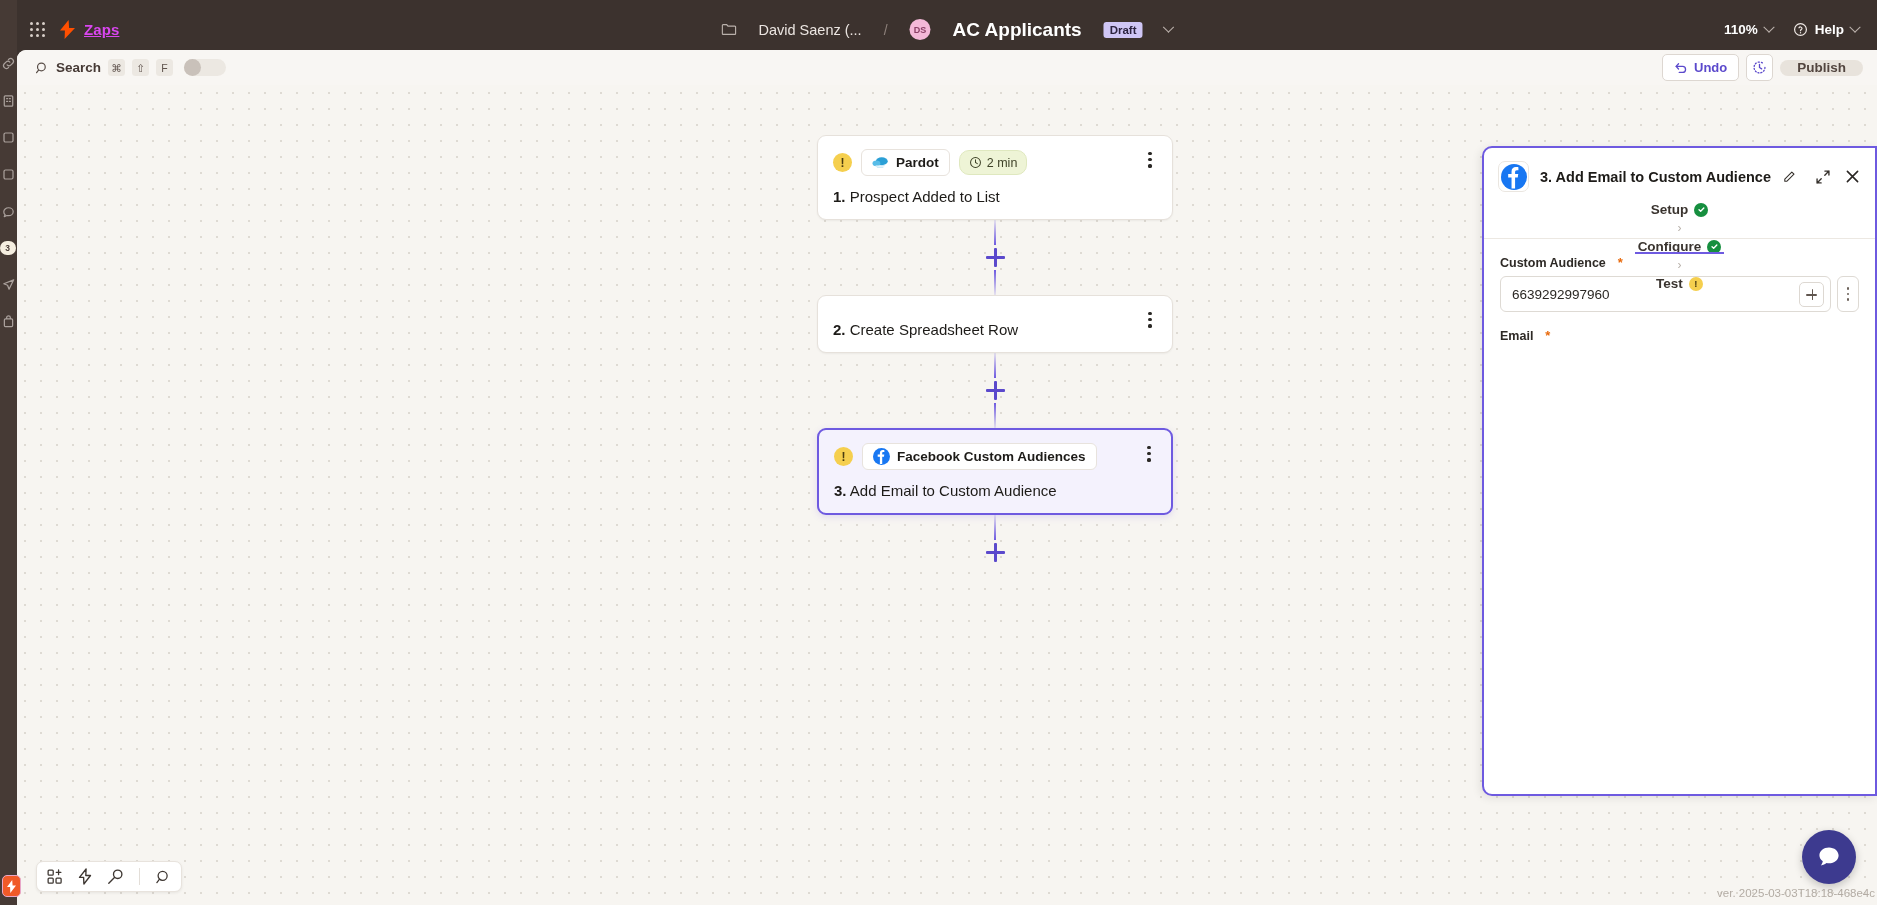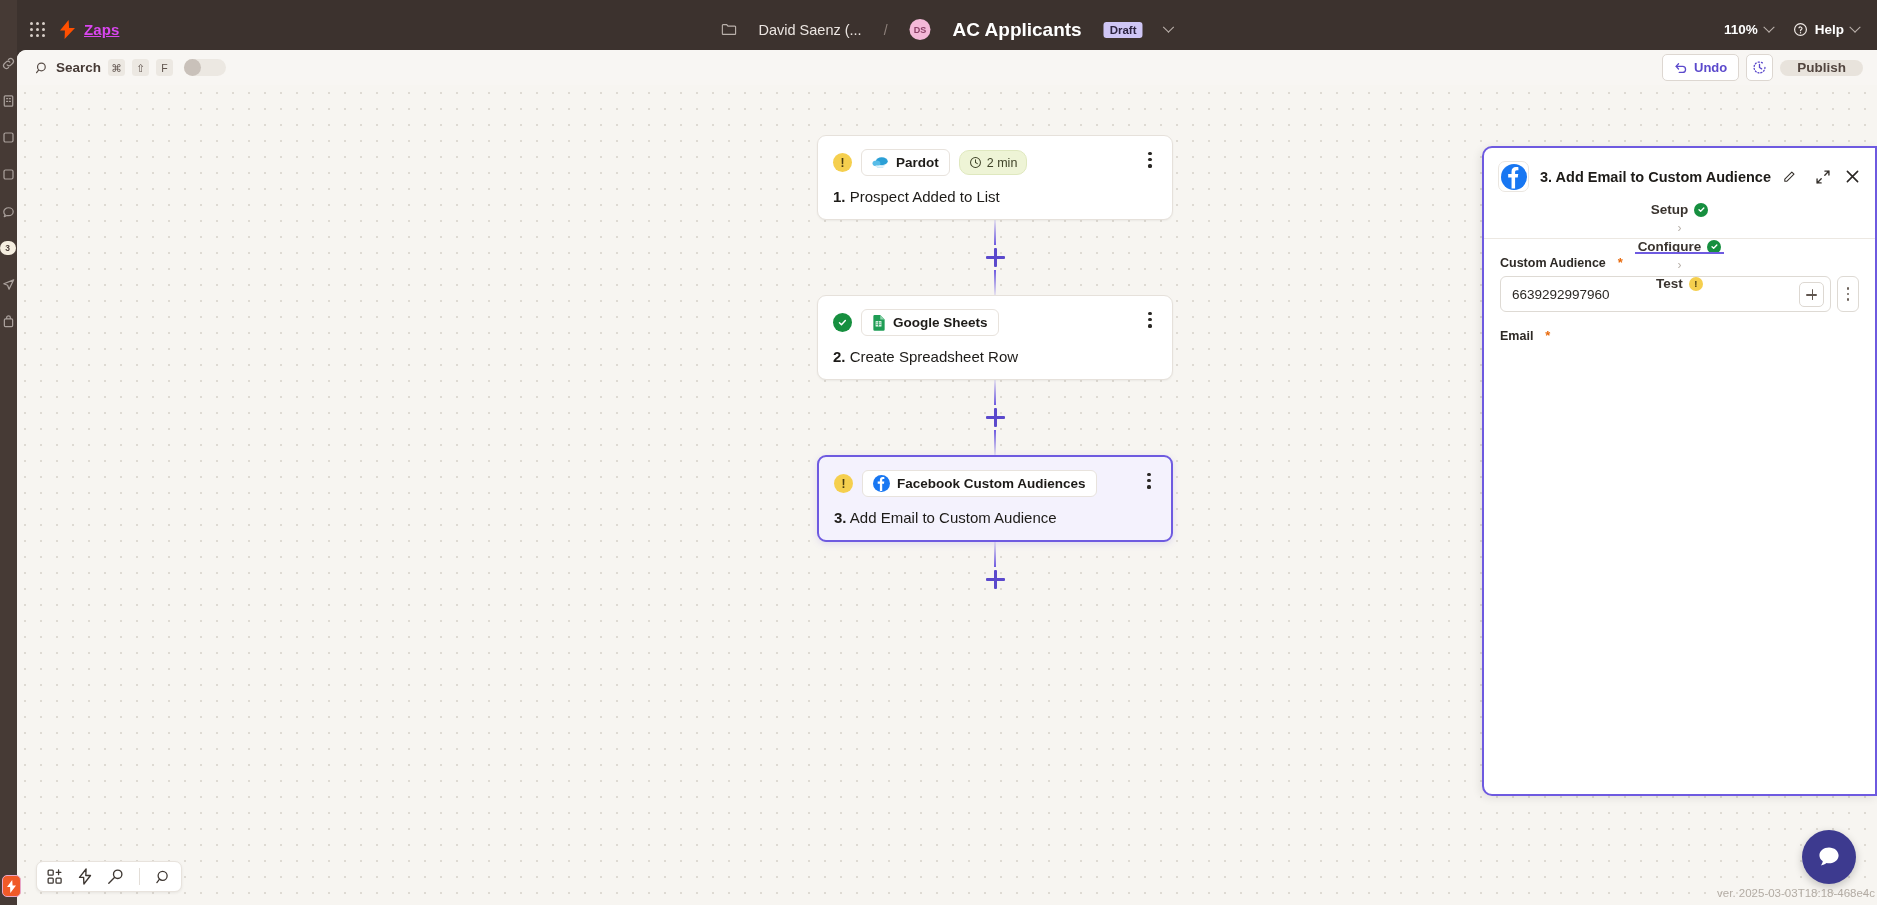--- a/index.html
+++ b/index.html
@@ -454,38 +454,20 @@
         </div>
       </div>
 
       <div class="connector">
         <div class="conn-line conn-top"></div>
         <div class="conn-plus"></div>
         <div class="conn-line conn-bot"></div>
       </div>
 
       <div class="node">
-        <div class="node-head">
-          <span class="badge-ico badge-ok">
-            <svg width="11" height="11" viewBox="0 0 16 16" fill="none" stroke="#fff" stroke-width="2.1">
-              <path d="M3.6 8.3l2.9 2.9 5.6-6" stroke-linecap="round" stroke-linejoin="round"></path>
-            </svg>
-          </span>
-          <span class="app-chip">
-            <span style="display:flex">
-              <svg width="14" height="16" viewBox="0 0 14 17">
-                <path d="M1 1.3A1.3 1.3 0 012.3 0h6L13 4.7v10.8a1.3 1.3 0 01-1.3 1.3H2.3A1.3 1.3 0 011 15.5V1.3z" fill="#1f9d55"></path>
-                <path d="M8.3 0L13 4.7H8.3V0z" fill="#8fd3ad"></path>
-                <rect x="3.4" y="6.6" width="6.2" height="5.6" fill="#fff"></rect>
-                <path d="M3.4 8.4h6.2M3.4 10.3h6.2M6.5 6.6v5.6" stroke="#1f9d55" stroke-width=".8"></path>
-              </svg>
-            </span>
-            <span class="app-chip-name">Google Sheets</span>
-          </span>
-        </div>
         <div class="node-dots">
             <i></i>
             <i></i>
             <i></i>
           </div>
         <div class="node-title">
           <b>2.</b>
           <span>Create Spreadsheet Row</span>
         </div>
       </div>

